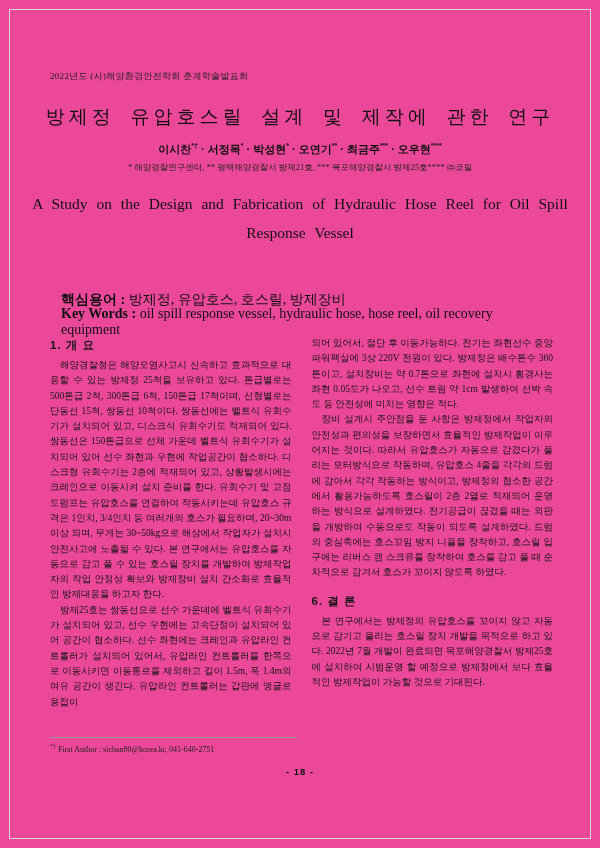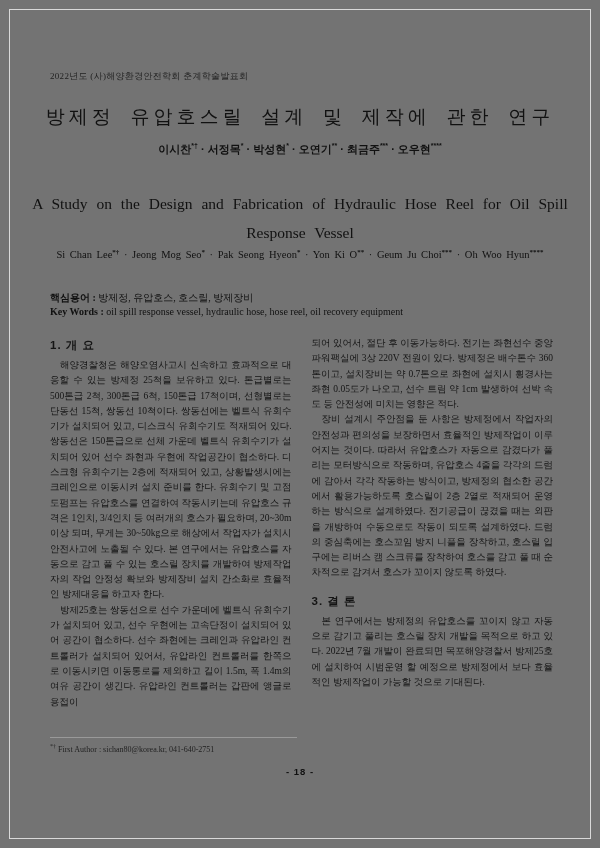--- a/index.html
+++ b/index.html
@@ -1,18 +1,18 @@
 <!DOCTYPE html>
 <html><head>
 <meta charset="utf-8">
 <style>
   html,body{margin:0;padding:0;background:#e9e9e9;}
   .page{
     position:relative;width:600px;height:848px;margin:0 auto;
-    background:#737373;color:#1a1a1a;overflow:hidden;
+    background:#ec4899;color:#1a1a1a;overflow:hidden;
     font-family:"Liberation Serif","DejaVu Serif",serif;
   }
   .scan-border{position:absolute;left:9px;top:9px;right:9px;bottom:9px;border:1px solid #d9d9d9;pointer-events:none;}
   .proceedings-header{position:absolute;left:50px;top:70px;font-size:9px;letter-spacing:0.3px;color:#222;}
   .title-kr{
     position:absolute;left:0;right:0;top:104px;text-align:center;
     font-size:19px;letter-spacing:4px;word-spacing:7px;color:#111;
   }
   .authors-kr{
     position:absolute;left:0;right:0;top:142px;text-align:center;
@@ -20,21 +20,21 @@
     font-weight:bold;font-size:11px;color:#111;
   }
   .authors-kr sup,.authors-en sup{font-size:7px;font-weight:bold;}
   .affil-kr{position:absolute;left:0;right:0;top:162px;text-align:center;font-size:8.5px;color:#222;}
   .title-en{
     position:absolute;left:0;right:0;top:189px;text-align:center;
     font-size:15.5px;line-height:29px;word-spacing:5px;color:#111;
   }
   .authors-en{position:absolute;left:0;right:0;top:247px;text-align:center;font-size:10.5px;word-spacing:2px;color:#111;}
   .affil-en{position:absolute;left:0;right:0;top:264px;text-align:center;font-size:7.8px;color:#222;}
-  .kw-line{position:absolute;left:50px;right:47px;font-size:10px;color:#111;}
+  .kw-line{position:absolute;left:61px;right:47px;font-size:14px;color:#111;}
   .kw-kr{top:291px;}
   .kw-en{top:306px;}
   .kw-label{font-weight:bold;}
   .columns{position:absolute;left:50px;top:336px;width:503px;display:flex;gap:20px;}
   .col{width:247px;font-size:9.5px;line-height:15.3px;text-align:justify;color:#151515;}
   .sec-heading{
     font-family:"Liberation Sans","DejaVu Sans",sans-serif;
     font-weight:bold;font-size:11.5px;line-height:14px;
     margin:13px 0 6px 0;text-align:left;letter-spacing:1px;
   }
@@ -57,46 +57,46 @@
 
 <div class="page">
   <div class="scan-border"></div>
 
   <div class="proceedings-header">2022년도 (사)해양환경안전학회 춘계학술발표회</div>
 
   <div class="title-kr">방제정 유압호스릴 설계 및 제작에 관한 연구</div>
 
   <div class="authors-kr"><span>이시찬<sup>*†</sup></span> · <span>서정목<sup>*</sup></span> · <span>박성현<sup>*</sup></span> · <span>오연기<sup>**</sup></span> · <span>최금주<sup>***</sup></span> · <span>오우현<sup>****</sup></span></div>
 
+  <div class="affil-kr">* 해양경찰연구센터, ** 평택해양경찰서 방제21호, *** 목포해양경찰서 방제25호**** ㈜코릴</div>
 
   <div class="title-en">
     <div>A Study on the Design and Fabrication of Hydraulic Hose Reel for Oil Spill</div>
     <div>Response Vessel</div>
   </div>
 
-  <div class="authors-en"><span>Si Chan Lee<sup>*†</sup></span> · <span>Jeong Mog Seo<sup>*</sup></span> · <span>Pak Seong Hyeon<sup>*</sup></span> · <span>Yon Ki O<sup>**</sup></span> · <span>Geum Ju Choi<sup>***</sup></span> · <span>Oh Woo Hyun<sup>****</sup></span></div>
 
 
   <div class="kw-line kw-kr">
     <span class="kw-label">핵심용어 :</span><span> 방제정, 유압호스, 호스릴, 방제장비</span>
   </div>
   <div class="kw-line kw-en">
     <span class="kw-label">Key Words :</span><span> oil spill response vessel, hydraulic hose, hose reel, oil recovery equipment</span>
   </div>
 
   <div class="columns">
     <div class="col">
         <div class="sec-heading">1. 개 요</div>
         <div class="para">해양경찰청은 해양오염사고시 신속하고 효과적으로 대응할 수 있는 방제정 25척을 보유하고 있다. 톤급별로는 500톤급 2척, 300톤급 6척, 150톤급 17척이며, 선형별로는 단동선 15척, 쌍동선 10척이다. 쌍동선에는 벨트식 유회수기가 설치되어 있고, 디스크식 유회수기도 적재되어 있다. 쌍동선은 150톤급으로 선체 가운데 벨트식 유회수기가 설치되어 있어 선수 좌현과 우현에 작업공간이 협소하다. 디스크형 유회수기는 2층에 적재되어 있고, 상황발생시에는 크레인으로 이동시켜 설치 준비를 한다. 유회수기 및 고점도펌프는 유압호스를 연결하여 작동시키는데 유압호스 규격은 1인치, 3/4인치 등 여러개의 호스가 필요하며, 20~30m이상 되며, 무게는 30~50kg으로 해상에서 작업자가 설치시 안전사고에 노출될 수 있다. 본 연구에서는 유압호스를 자동으로 감고 풀 수 있는 호스릴 장치를 개발하여 방제작업자의 작업 안정성 확보와 방제장비 설치 간소화로 효율적인 방제대응을 하고자 한다.</div>
         <div class="para">방제25호는 쌍동선으로 선수 가운데에 벨트식 유회수기가 설치되어 있고, 선수 우현에는 고속단정이 설치되어 있어 공간이 협소하다. 선수 좌현에는 크레인과 유압라인 컨트롤러가 설치되어 있어서, 유압라인 컨트롤러를 한쪽으로 이동시키면 이동통로를 제외하고 길이 1.5m, 폭 1.4m의 여유 공간이 생긴다. 유압라인 컨트롤러는 갑판에 앵글로 용접이</div>
       </div>
     <div class="col">
         <div class="para cont">되어 있어서, 절단 후 이동가능하다. 전기는 좌현선수 중앙 파워팩실에 3상 220V 전원이 있다. 방제정은 배수톤수 360톤이고, 설치장비는 약 0.7톤으로 좌현에 설치시 횡경사는 좌현 0.05도가 나오고, 선수 트림 약 1cm 발생하여 선박 속도 등 안전성에 미치는 영향은 적다.</div>
         <div class="para">장비 설계시 주안점을 둔 사항은 방제정에서 작업자의 안전성과 편의성을 보장하면서 효율적인 방제작업이 이루어지는 것이다. 따라서 유압호스가 자동으로 감겼다가 풀리는 모터방식으로 작동하며, 유압호스 4줄을 각각의 드럼에 감아서 각각 작동하는 방식이고, 방제정의 협소한 공간에서 활용가능하도록 호스릴이 2층 2열로 적재되어 운영하는 방식으로 설계하였다. 전기공급이 끊겼을 때는 외판을 개방하여 수동으로도 작동이 되도록 설계하였다. 드럼의 중심축에는 호스꼬임 방지 니플을 장착하고, 호스릴 입구에는 리버스 캠 스크류를 장착하여 호스를 감고 풀 때 순차적으로 감겨서 호스가 꼬이지 않도록 하였다.</div>
-        <div class="sec-heading">3. 결 론</div>
+        <div class="sec-heading">6. 결 론</div>
         <div class="para">본 연구에서는 방제정의 유압호스를 꼬이지 않고 자동으로 감기고 풀리는 호스릴 장치 개발을 목적으로 하고 있다. 2022년 7월 개발이 완료되면 목포해양경찰서 방제25호에 설치하여 시범운영 할 예정으로 방제정에서 보다 효율적인 방제작업이 가능할 것으로 기대된다.</div>
       </div>
   </div>
 
   <div class="footnote">
     <sup>*†</sup><span> First Author : sichan80@korea.kr, 041-640-2751</span>
   </div>
 
   <div class="page-number">- 18 -</div>
 </div>

